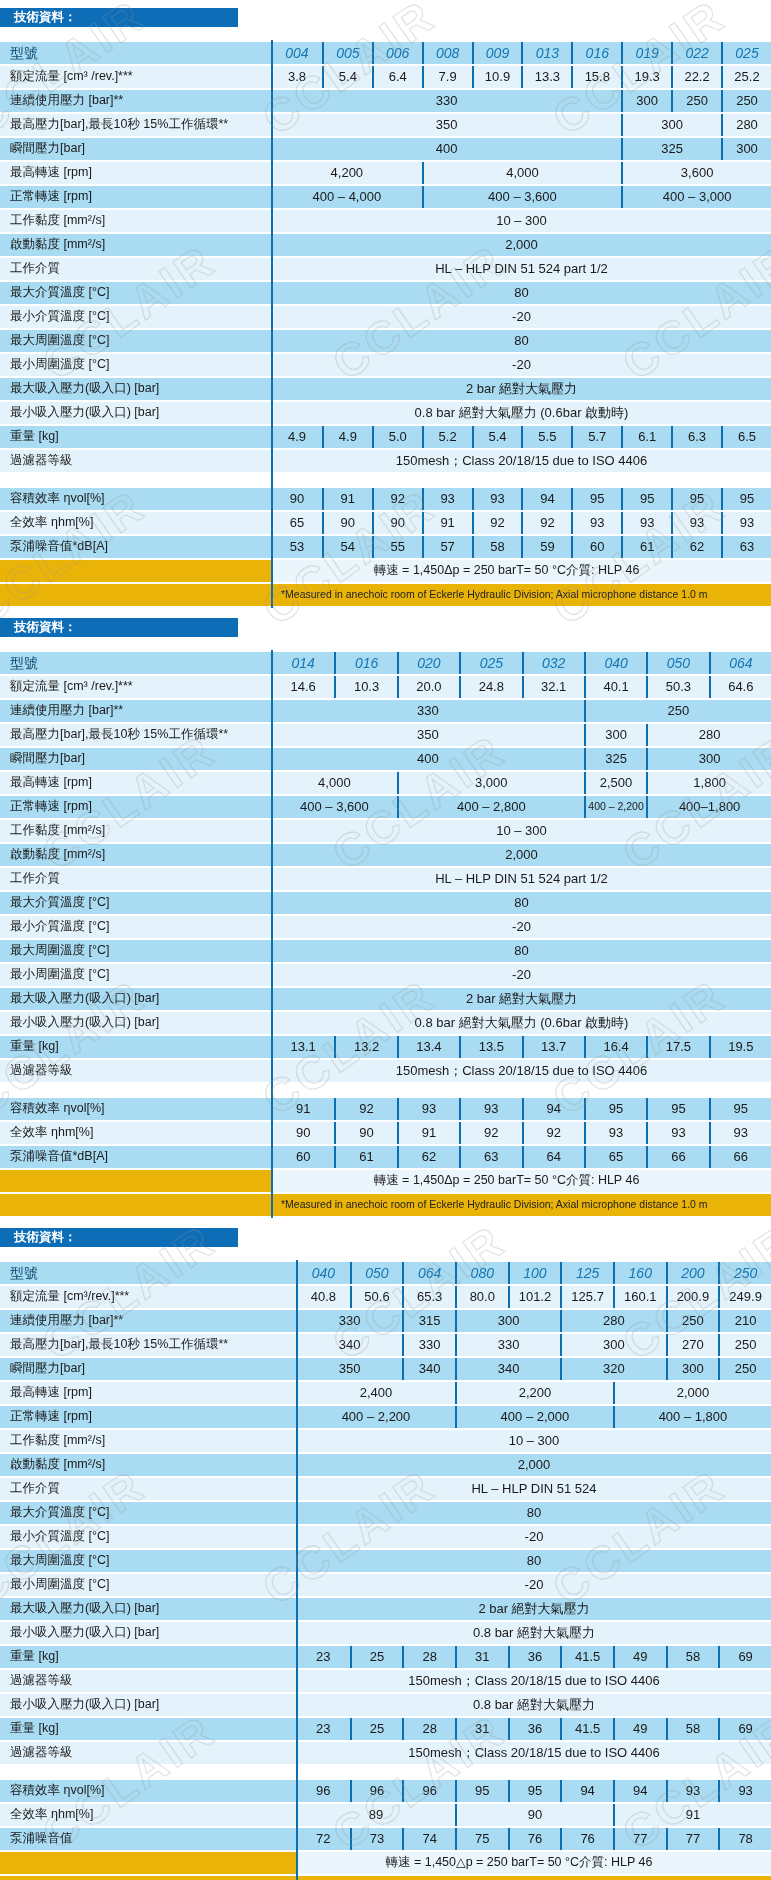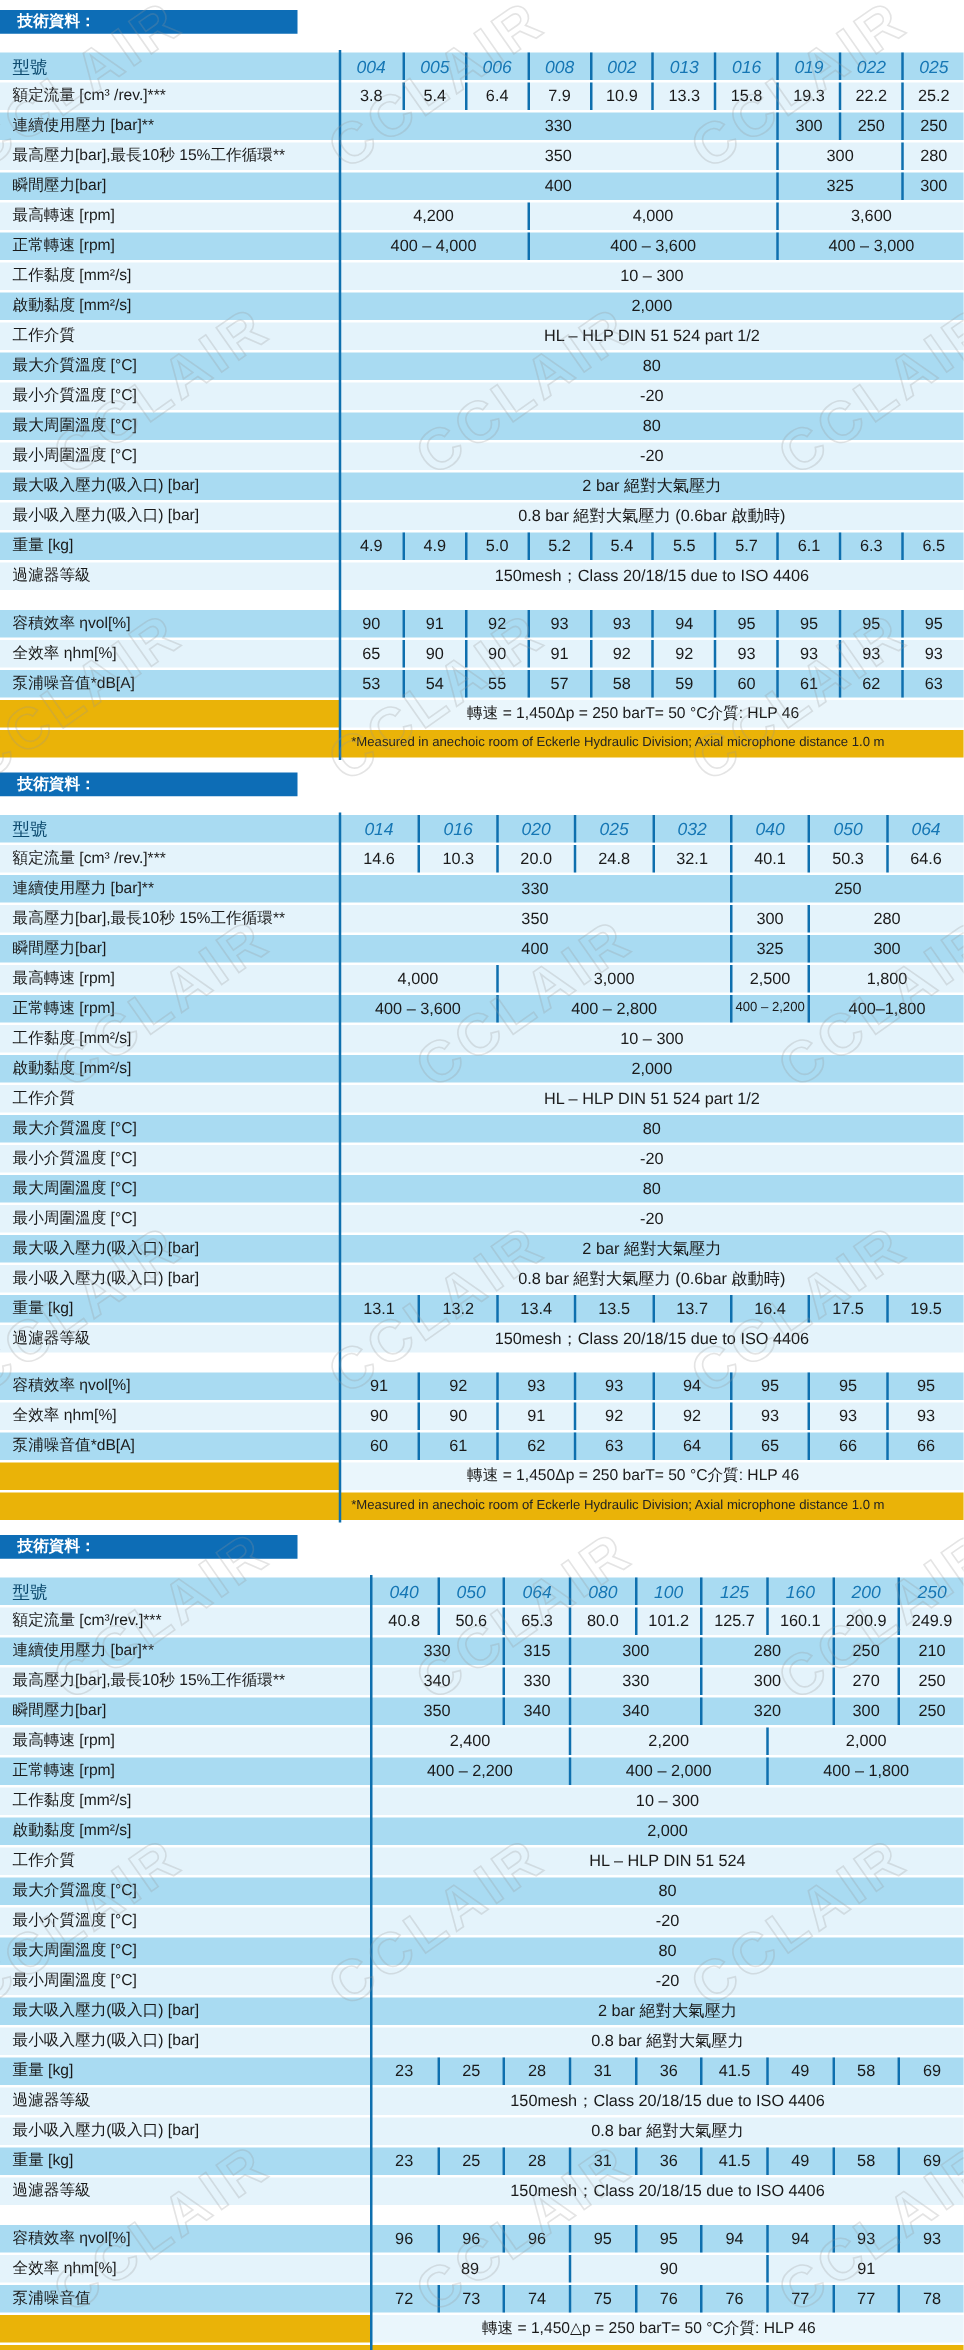--- a/index.html
+++ b/index.html
@@ -72,21 +72,21 @@
             <col>
             <col>
           </colgroup>
           <tbody>
             <tr class="shade-a">
               <td class="label model-label">型號</td>
               <td class="model">004</td>
               <td class="model bl">005</td>
               <td class="model bl">006</td>
               <td class="model bl">008</td>
-              <td class="model bl">002</td>
+              <td class="model bl">009</td>
               <td class="model bl">013</td>
               <td class="model bl">016</td>
               <td class="model bl">019</td>
               <td class="model bl">022</td>
               <td class="model bl">025</td>
             </tr>
             <tr class="shade-b">
               <td class="label">額定流量 [cm³ /rev.]***</td>
               <td class="v" colspan="1">3.8</td>
               <td class="v bl" colspan="1">5.4</td>

